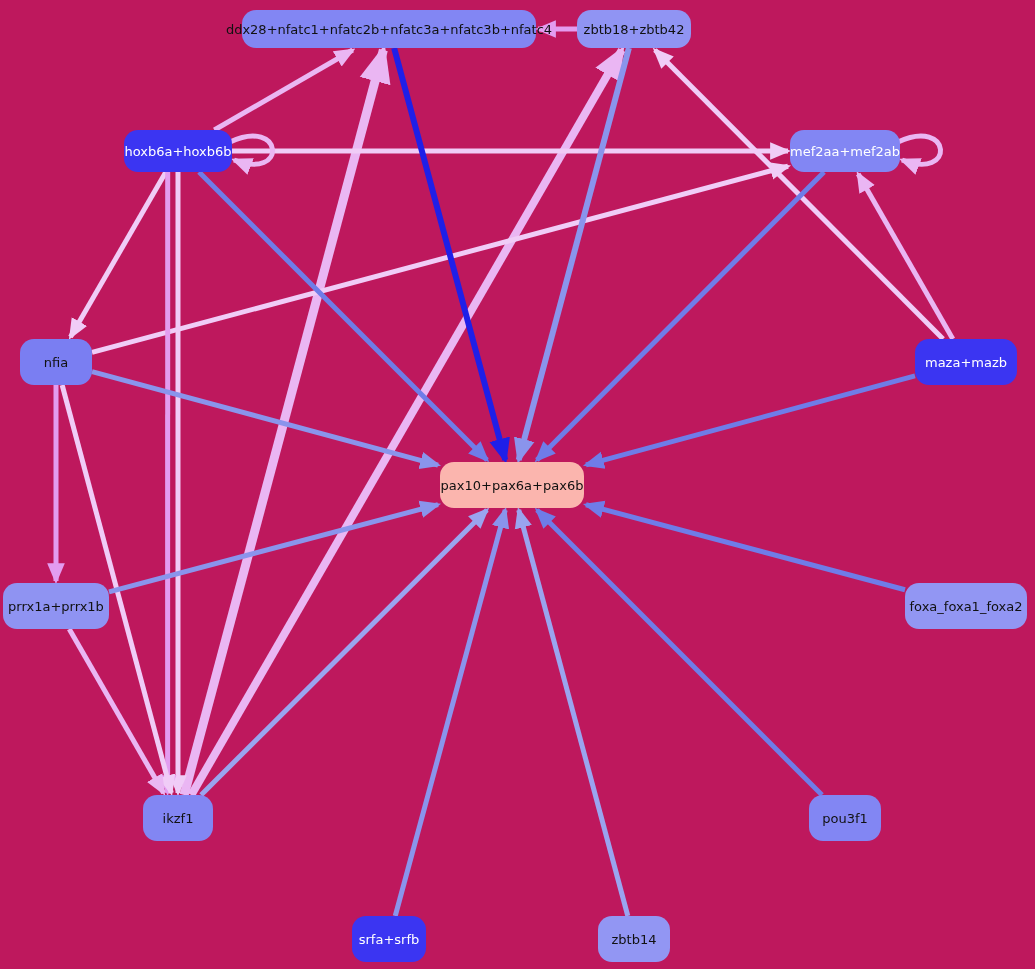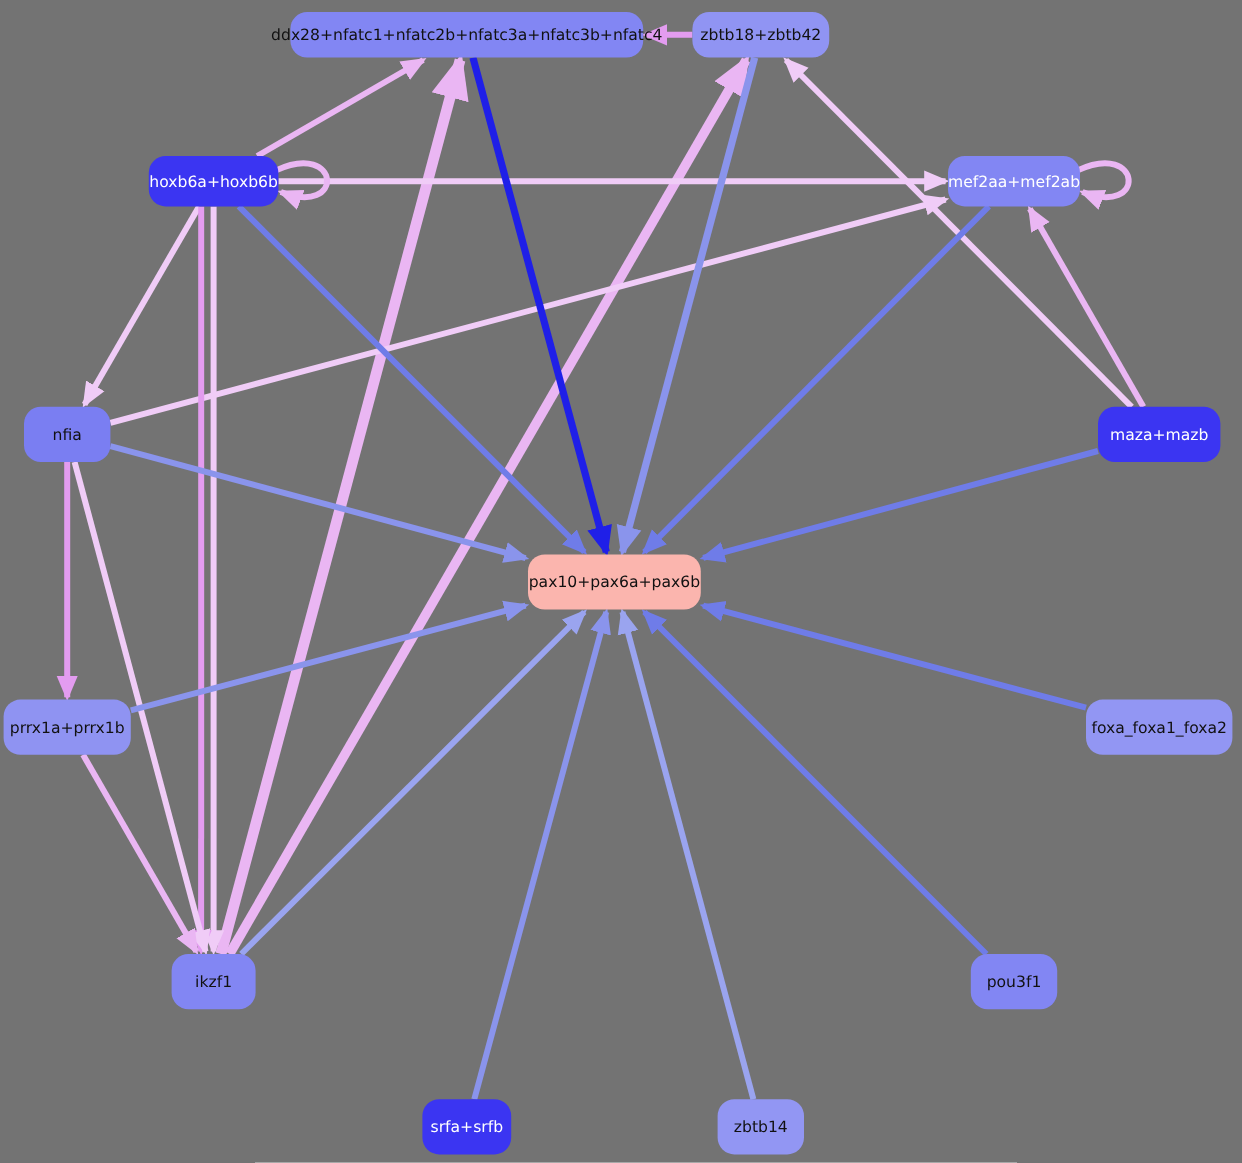--- a/index.html
+++ b/index.html
@@ -7,21 +7,21 @@
     padding: 0;
     background: #ffffff;
   }
   body {
     font-family: "DejaVu Sans", sans-serif;
   }
   #graph-root {
     position: relative;
     width: 1035px;
     height: 969px;
-    background: #737373;
+    background: #be185d;
     overflow: hidden;
   }
   svg#network {
     position: absolute;
     left: 0;
     top: 0;
     width: 1035px;
     height: 969px;
     display: block;
   }

